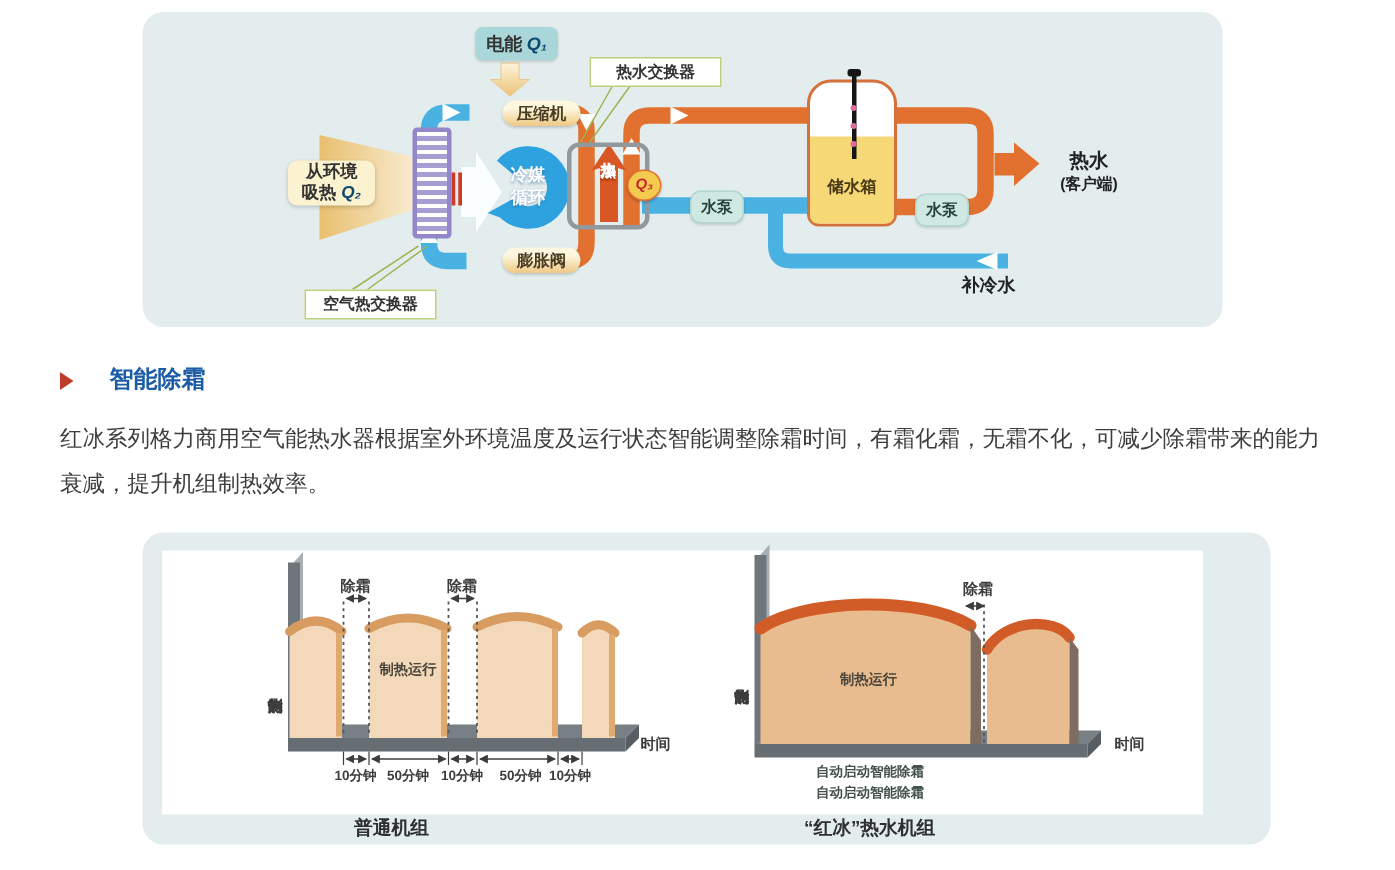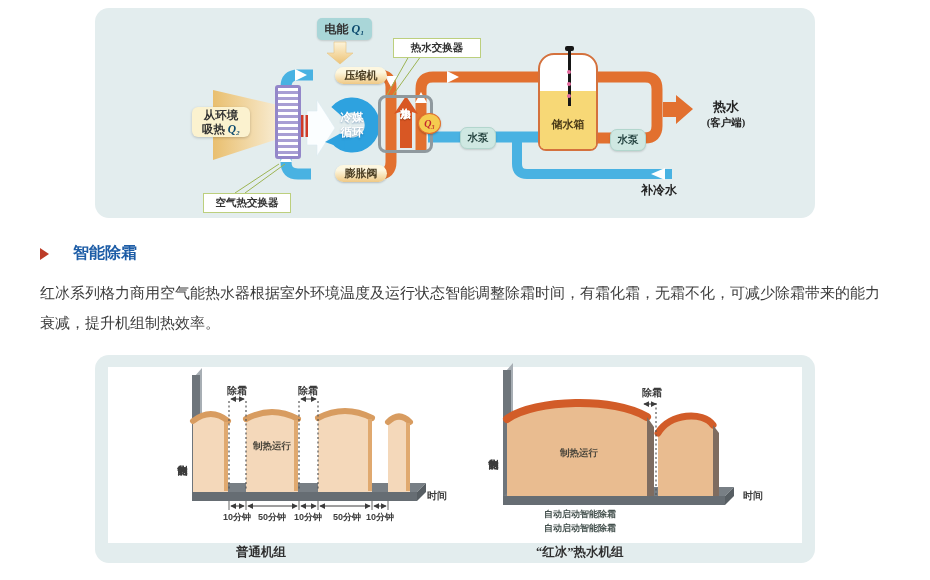--- a/index.html
+++ b/index.html
@@ -1,20 +1,20 @@
 <!DOCTYPE html>
 <html><head>
 <meta charset="utf-8">
 <style>
   html,body{margin:0;padding:0;background:#fff;font-family:"Liberation Sans",sans-serif;}
   #page{position:relative;width:930px;height:580px;background:#fff;overflow:hidden;}
-  .abs{position:absolute;font-family:Liberation Serif, serif;}
+  .abs{position:absolute;}
   .panel{position:absolute;left:95px;width:720px;background:#e3edee;border-radius:14px;overflow:hidden;}
   #panel-top{top:8px;height:210px;}
-  #panel-bottom{top:355px;height:208px;}
+  #panel-bottom{top:355px;height:208px;padding-left:32px;}
   svg.layer{position:absolute;left:0;top:0;}
   
   .badge-teal{background:#a9d6d8;border-radius:5px;display:flex;align-items:center;justify-content:center;
     font-weight:bold;font-size:12px;color:#333;gap:3px;box-shadow:0 1px 2px rgba(0,0,0,.15);}
   .qred{color:#0c4a6e;font-weight:bold;font-style:italic;}
   .pill{background:linear-gradient(180deg,#fdf7e0 30%,#efc985);border-radius:10px;display:flex;align-items:center;
     justify-content:center;font-weight:bold;font-size:11px;color:#4a3d22;box-shadow:0 1px 2px rgba(0,0,0,.2);margin-left:22px;}
   .lblbox{background:#fff;border:1px solid #bccf7d;display:flex;align-items:center;justify-content:center;
     font-weight:bold;font-size:10.5px;color:#333;}
   .badge-cream{background:#fbf2cf;border-radius:6px;box-shadow:0 1px 3px rgba(0,0,0,.2);

